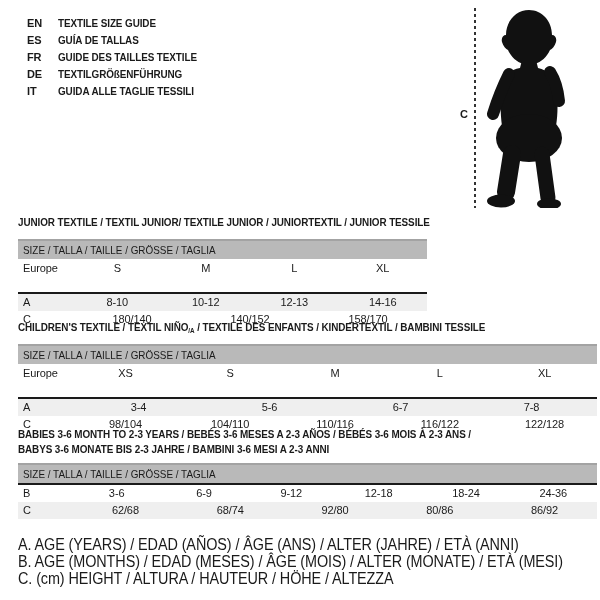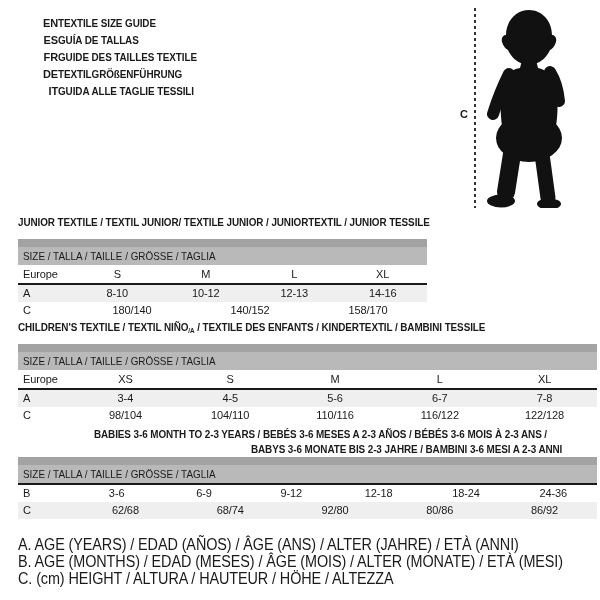--- a/index.html
+++ b/index.html
@@ -5,41 +5,41 @@
   html,body{margin:0;padding:0;}
   body{font-family:"Liberation Sans","DejaVu Sans",sans-serif;color:#1a1a1a;background:#fff;}
   .canvas{position:relative;width:600px;height:600px;background:#ffffff;overflow:hidden;}
 
   
   .cond{display:inline-block;transform:scaleX(0.9);transform-origin:0 50%;white-space:nowrap;}
 
   
   .lang-list{position:absolute;left:27px;top:15px;}
   .lrow{display:flex;height:17px;line-height:17px;font-size:11px;font-weight:bold;letter-spacing:-0.1px;}
-  .lcode{width:31px;text-align:right;}
+  .lcode{width:31px;}
 
   
   .dash-line{position:absolute;left:474px;top:8px;width:2px;height:200px;
     background:repeating-linear-gradient(to bottom,#333 0 3px,transparent 3px 6px);}
   .c-label{position:absolute;left:450px;top:107px;width:18px;text-align:right;
     font-size:11px;font-weight:bold;line-height:14px;}
   .baby{position:absolute;left:482px;top:8px;width:90px;height:200px;}
 
   
   .tblwrap{position:absolute;left:18px;}
   .t1{top:216px;width:409px;}
   .t2{top:321px;width:579px;}
   .t3{top:427px;width:579px;}
   .tbl-title{font-size:11px;font-weight:bold;height:13px;line-height:13px;letter-spacing:-0.1px;}
   .t1 .tbl-title,.t2 .tbl-title{margin-bottom:10px;}
   .t3 .title-line{height:15px;line-height:15px;}
-  .t3 .title-block{text-align:right;}
-  .tbl{border-top:8px solid #a3a3a3;}
+  .t3 .title-block{margin-bottom:6px;}
+  .tbl{border-top:2px solid #a3a3a3;}
   .bar{background:#b9b9b9;height:18px;line-height:18px;padding-left:5px;font-size:11px;}
-  .trow{display:flex;height:18px;line-height:18px;font-size:11px;letter-spacing:-0.1px;}
+  .trow{display:flex;height:33px;line-height:18px;font-size:11px;letter-spacing:-0.1px;}
   .trow.data{height:17px;line-height:17px;}
   .lbl{width:55px;padding-left:5px;box-sizing:border-box;}
   .cell{flex:1;text-align:center;}
   .divider{height:2px;background:#1a1a1a;}
   .stripe{background:#efefef;}
   .subsc{font-size:7px;vertical-align:-2px;}
 
   
   .legend{position:absolute;left:18px;top:536px;}
   .legend-line{height:17px;line-height:17px;font-size:16px;font-weight:normal;letter-spacing:-0.1px;}
@@ -134,21 +134,20 @@
         <span class="cell">XS</span>
         <span class="cell">S</span>
         <span class="cell">M</span>
         <span class="cell">L</span>
         <span class="cell">XL</span>
       </div>
       <div class="divider"></div>
       <div class="trow data stripe">
         <span class="lbl">A</span>
         <span class="cell">3-4</span>
-        <span class="cell">4-5</span>
         <span class="cell">5-6</span>
         <span class="cell">6-7</span>
         <span class="cell">7-8</span>
       </div>
       <div class="trow data">
         <span class="lbl">C</span>
         <span class="cell">98/104</span>
         <span class="cell">104/110</span>
         <span class="cell">110/116</span>
         <span class="cell">116/122</span>

